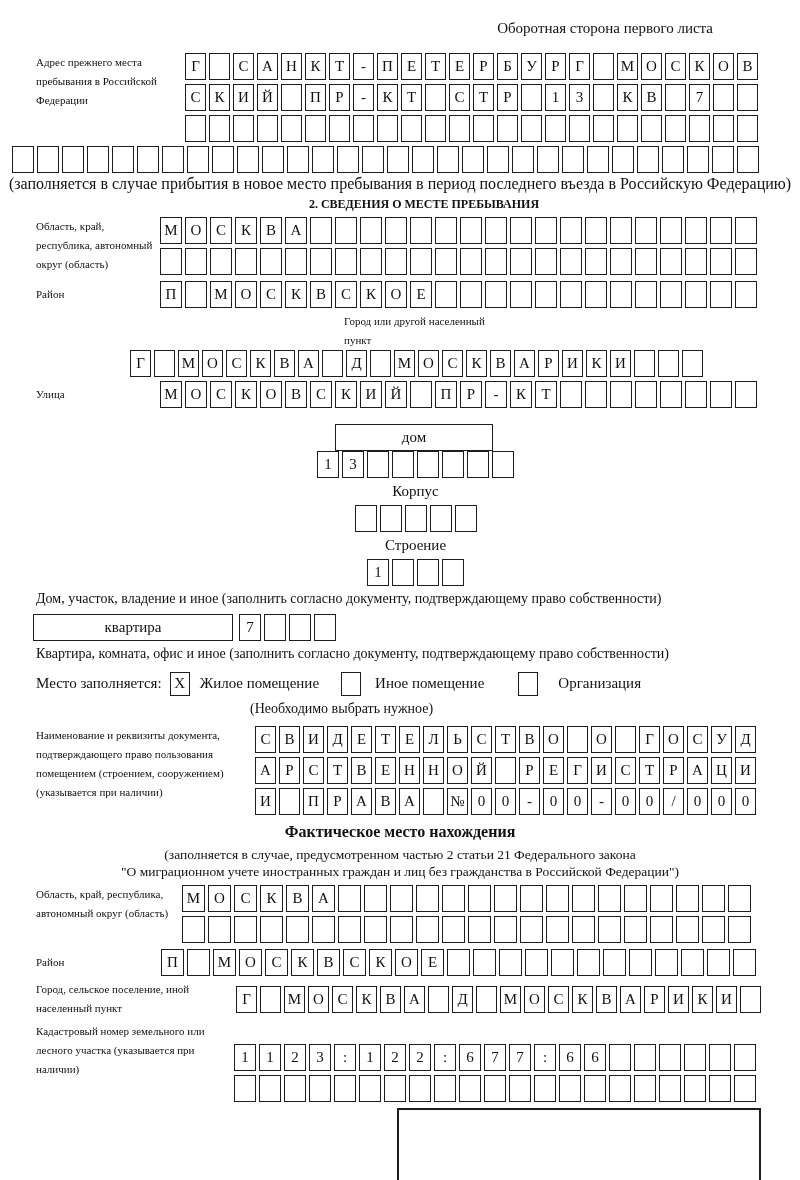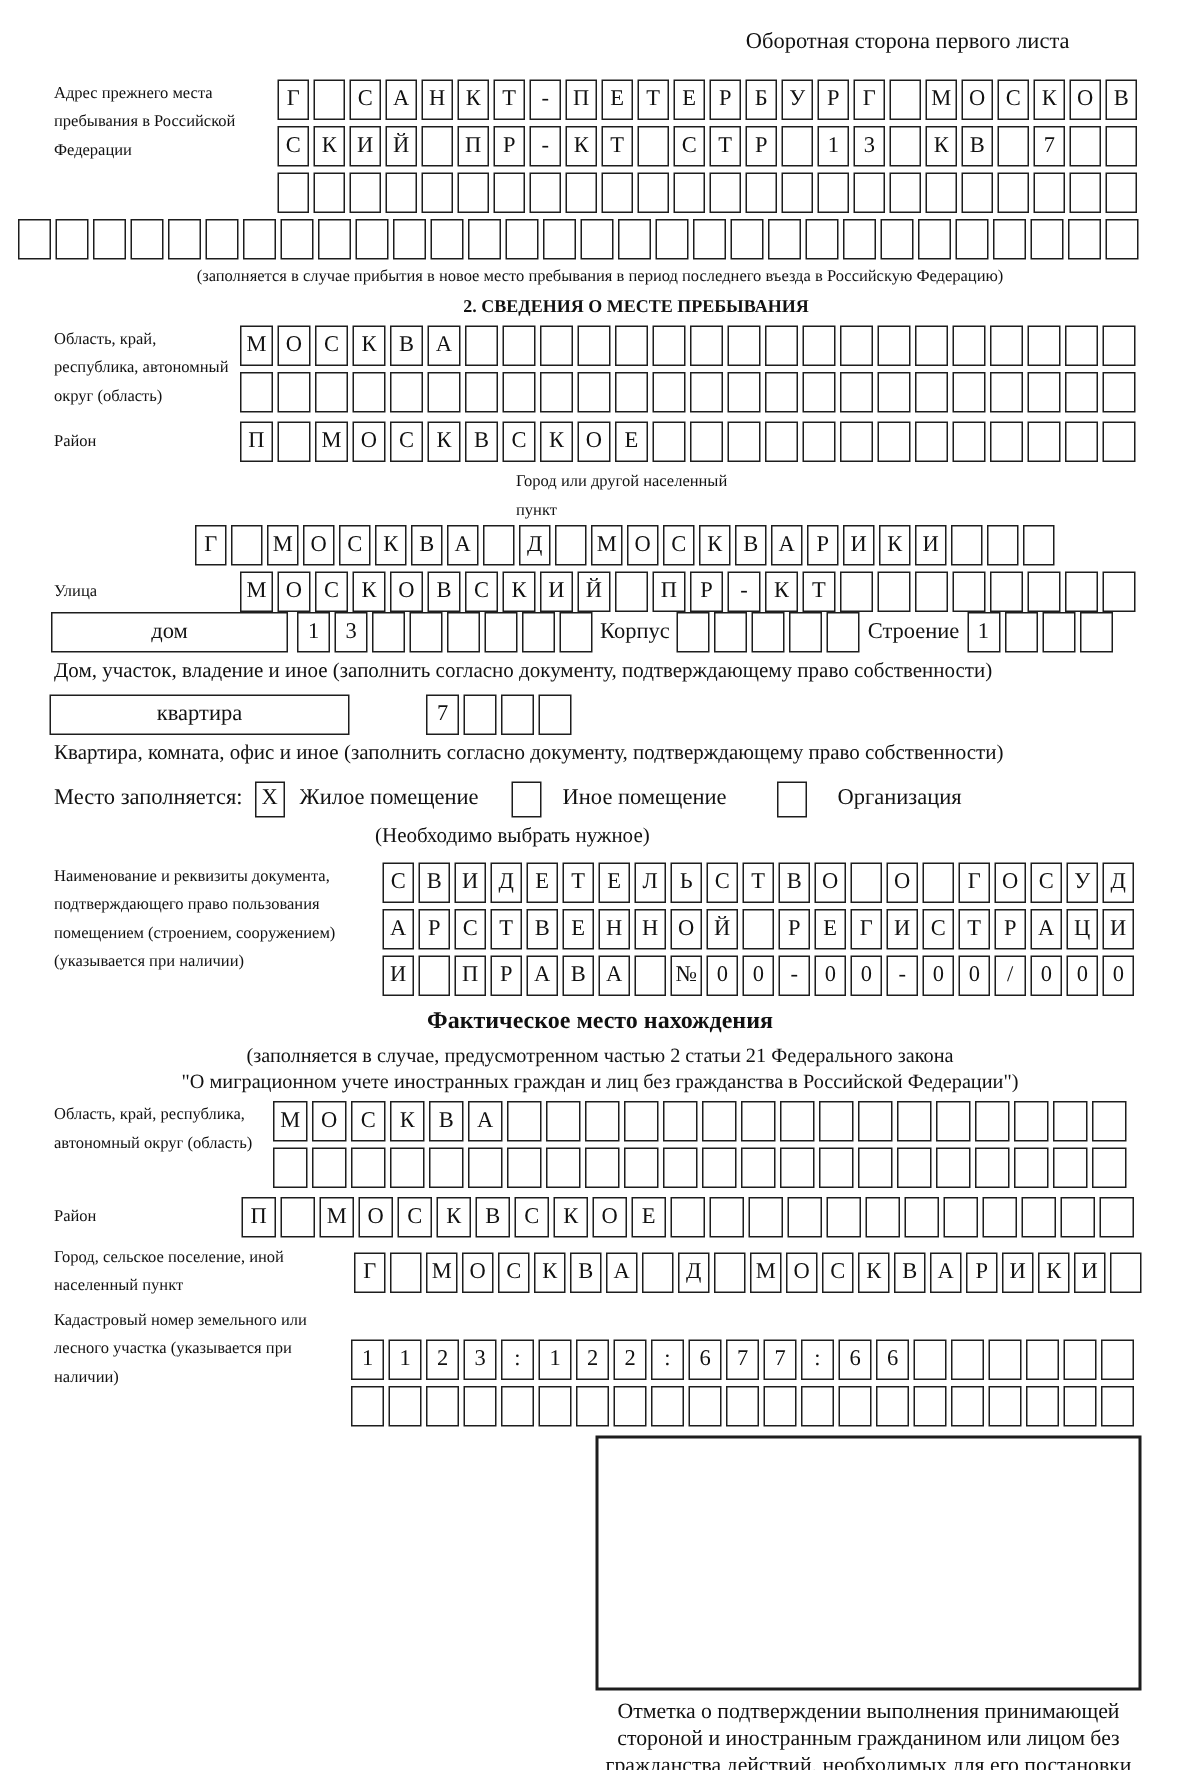--- a/index.html
+++ b/index.html
@@ -1,20 +1,20 @@
 <!DOCTYPE html>
 <html><head>
 <meta charset="utf-8">
 <style>
   html,body{margin:0;padding:0;background:#fff;}
   body{width:800px;height:1180px;overflow:hidden;font-family:"Liberation Serif",serif;color:#111;}
   #page{position:relative;width:800px;height:1180px;}
 
   .lbl{font-size:11px;line-height:19px;}
-  .note{font-size:11px;line-height:16px;}
+  .note{font-size:16px;line-height:16px;}
   .center{width:800px;margin-left:0;text-align:center;}
 
   .row{display:flex;align-items:flex-start;margin-left:36px;}
   .row.vcenter{align-items:center;}
   .cellscol{display:flex;flex-direction:column;}
   .cells{display:flex;}
   .cell{box-sizing:border-box;border:1.6px solid #1d1d1d;height:27px;margin-right:3px;
         display:flex;align-items:center;justify-content:center;font-size:15px;background:#fff;}
   .c21>.cell{width:21px;}
   .c22>.cell{width:22px;}
@@ -306,21 +306,21 @@
         <div class="cell"></div>
         <div class="cell"></div>
         <div class="cell"></div>
         <div class="cell"></div>
         <div class="cell"></div>
         <div class="cell"></div>
         <div class="cell"></div>
       </div>
   </div>
 
-  <div class="row vcenter" style="margin-left:34px;margin-top:0;">
+  <div class="row vcenter" style="margin-left:34px;margin-top:16px;flex-direction:column;">
     <div class="boxlabel" style="width:158px;margin-right:6px;">дом</div>
     <div class="cells c22">
         <div class="cell">1</div>
         <div class="cell">3</div>
         <div class="cell"></div>
         <div class="cell"></div>
         <div class="cell"></div>
         <div class="cell"></div>
         <div class="cell"></div>
         <div class="cell"></div>
@@ -336,21 +336,21 @@
     <div class="inlinelbl" style="margin:0 5px 0 2px;">Строение</div>
     <div class="cells c22">
         <div class="cell">1</div>
         <div class="cell"></div>
         <div class="cell"></div>
         <div class="cell"></div>
       </div>
   </div>
   <div class="lbl" style="margin-left:36px;margin-top:3px;font-size:14px;">Дом, участок, владение и иное (заполнить согласно документу, подтверждающему право собственности)</div>
 
-  <div class="row vcenter" style="margin-left:33px;margin-top:6px;gap:45px;">
+  <div class="row vcenter" style="margin-left:33px;margin-top:6px;">
     <div class="boxlabel" style="width:200px;margin-right:6px;">квартира</div>
     <div class="cells c22">
         <div class="cell">7</div>
         <div class="cell"></div>
         <div class="cell"></div>
         <div class="cell"></div>
       </div>
   </div>
   <div class="lbl" style="margin-left:36px;margin-top:3px;font-size:14px;">Квартира, комната, офис и иное (заполнить согласно документу, подтверждающему право собственности)</div>
 

